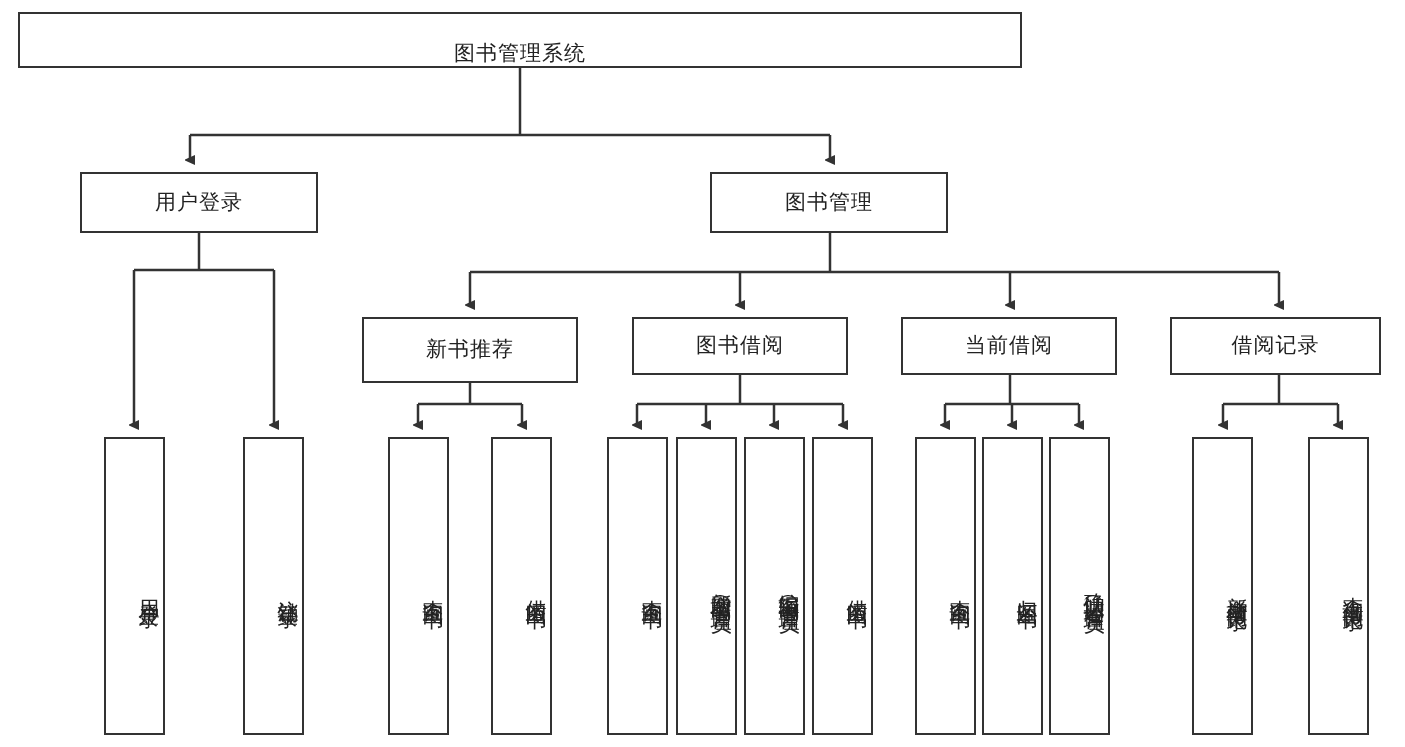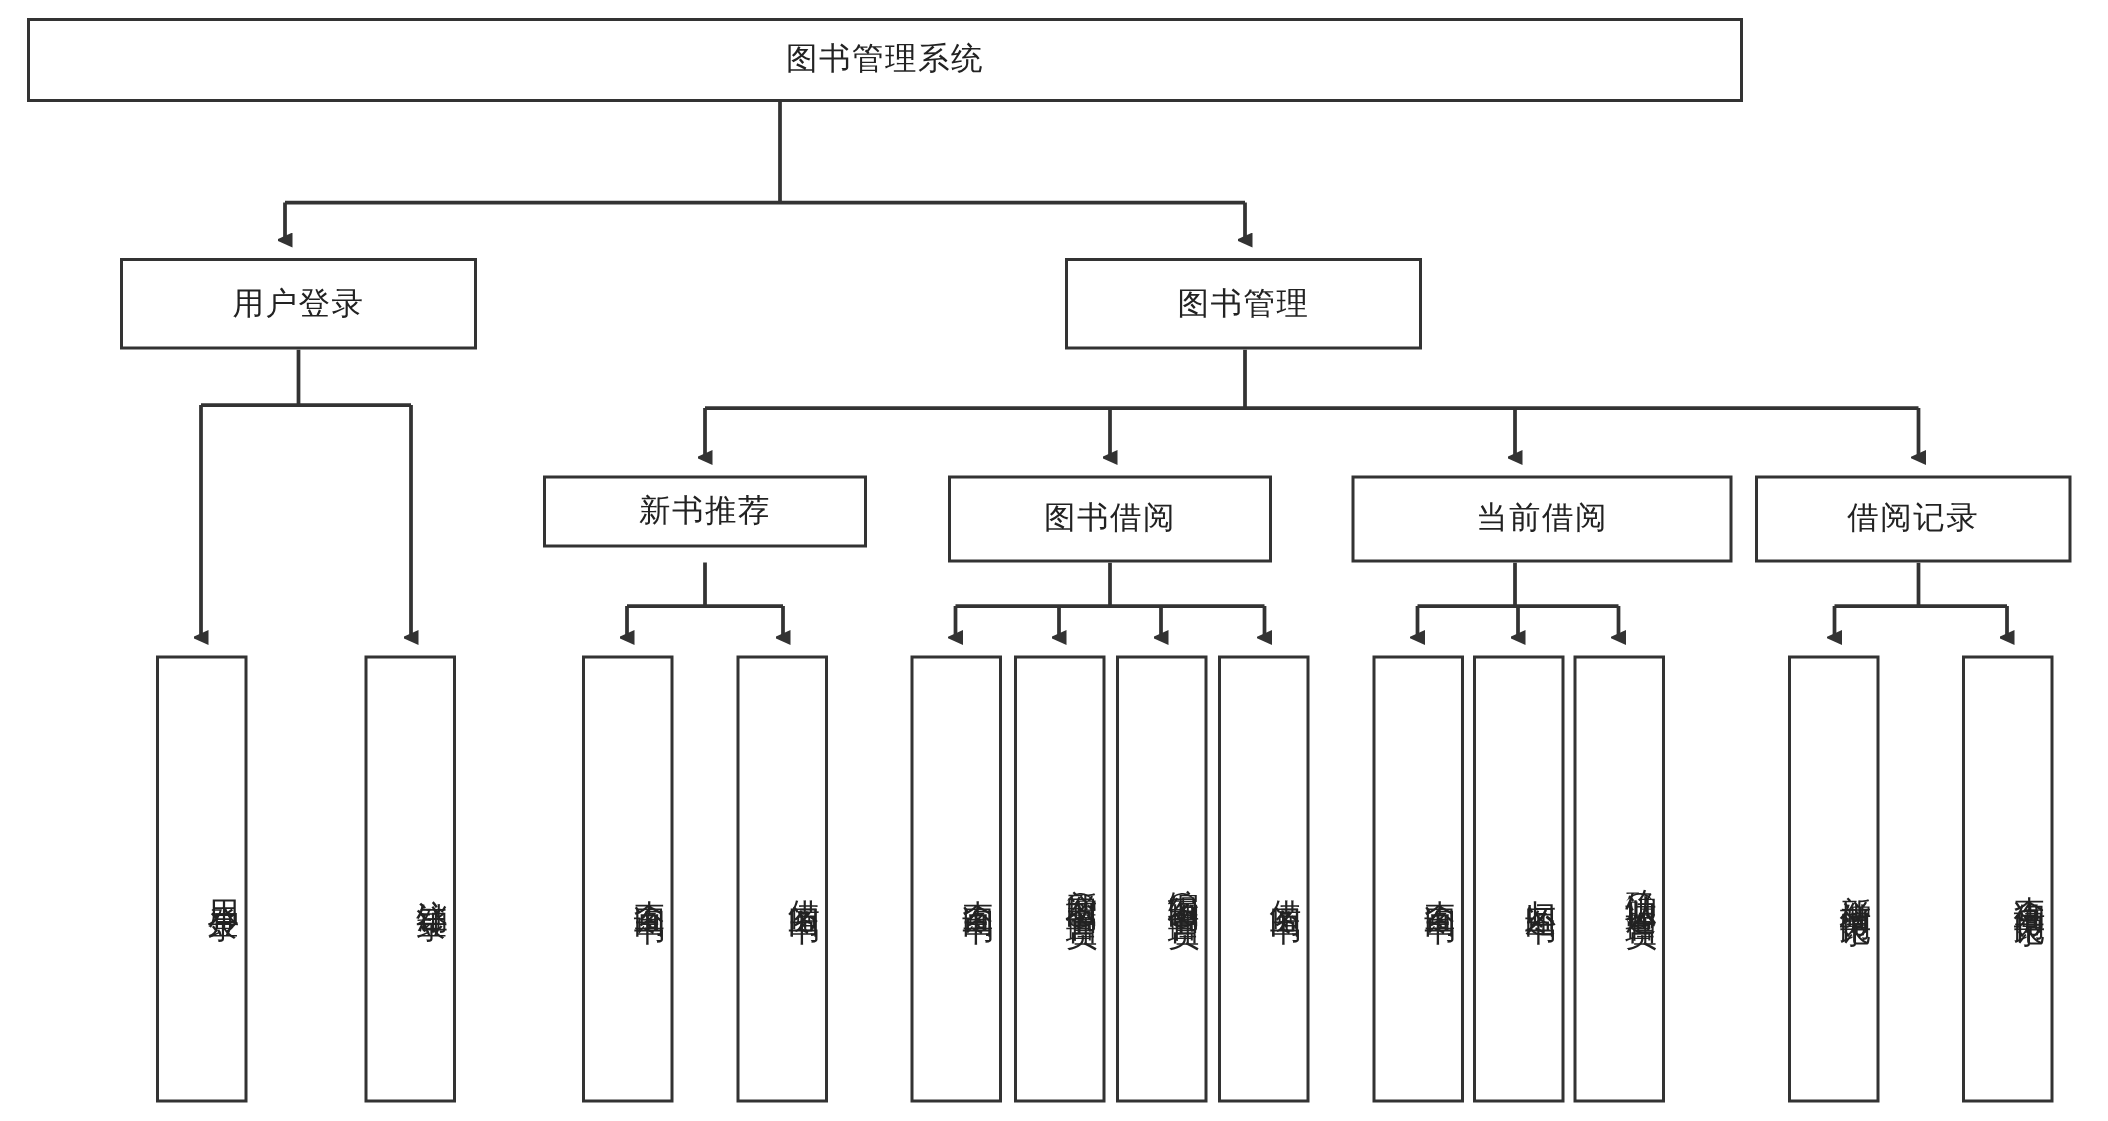--- a/index.html
+++ b/index.html
@@ -120,41 +120,41 @@
       <path d="M1012,404 L1012,425" marker-end="url(#arrow)"></path>
       <path d="M1079,404 L1079,425" marker-end="url(#arrow)"></path>
 
       <path d="M1279,375 L1279,404"></path>
       <path d="M1223,404 L1338,404"></path>
       <path d="M1223,404 L1223,425" marker-end="url(#arrow)"></path>
       <path d="M1338,404 L1338,425" marker-end="url(#arrow)"></path>
     </g>
   </svg>
 
-  <div class="node node-h node-root" style="left:18px; top:12px; width:1144px; height:56px;">
+  <div class="node node-h node-root" style="left:18px; top:12px; width:1004px; height:56px;align-items:flex-end;">
     <span>图书管理系统</span>
   </div>
 
   <div class="node node-h" style="left:80px; top:172px; width:238px; height:61px;">
     <span>用户登录</span>
   </div>
 
   <div class="node node-h" style="left:710px; top:172px; width:238px; height:61px;">
     <span>图书管理</span>
   </div>
 
-  <div class="node node-h" style="left:362px; top:317px; width:216px; height:48px;">
+  <div class="node node-h" style="left:362px; top:317px; width:216px; height:66px;">
     <span>新书推荐</span>
   </div>
 
   <div class="node node-h" style="left:632px; top:317px; width:216px; height:58px;text-align:center;">
     <span>图书借阅</span>
   </div>
 
-  <div class="node node-h" style="left:901px; top:317px; width:254px; height:58px;">
+  <div class="node node-h" style="left:901px; top:317px; width:216px; height:58px;">
     <span>当前借阅</span>
   </div>
 
   <div class="node node-h" style="left:1170px; top:317px; width:211px; height:58px;">
     <span>借阅记录</span>
   </div>
 
   <div class="node node-v" style="left:104px; top:437px; width:61px; height:298px;">
     <span class="vtext">用户登录</span>
   </div>

